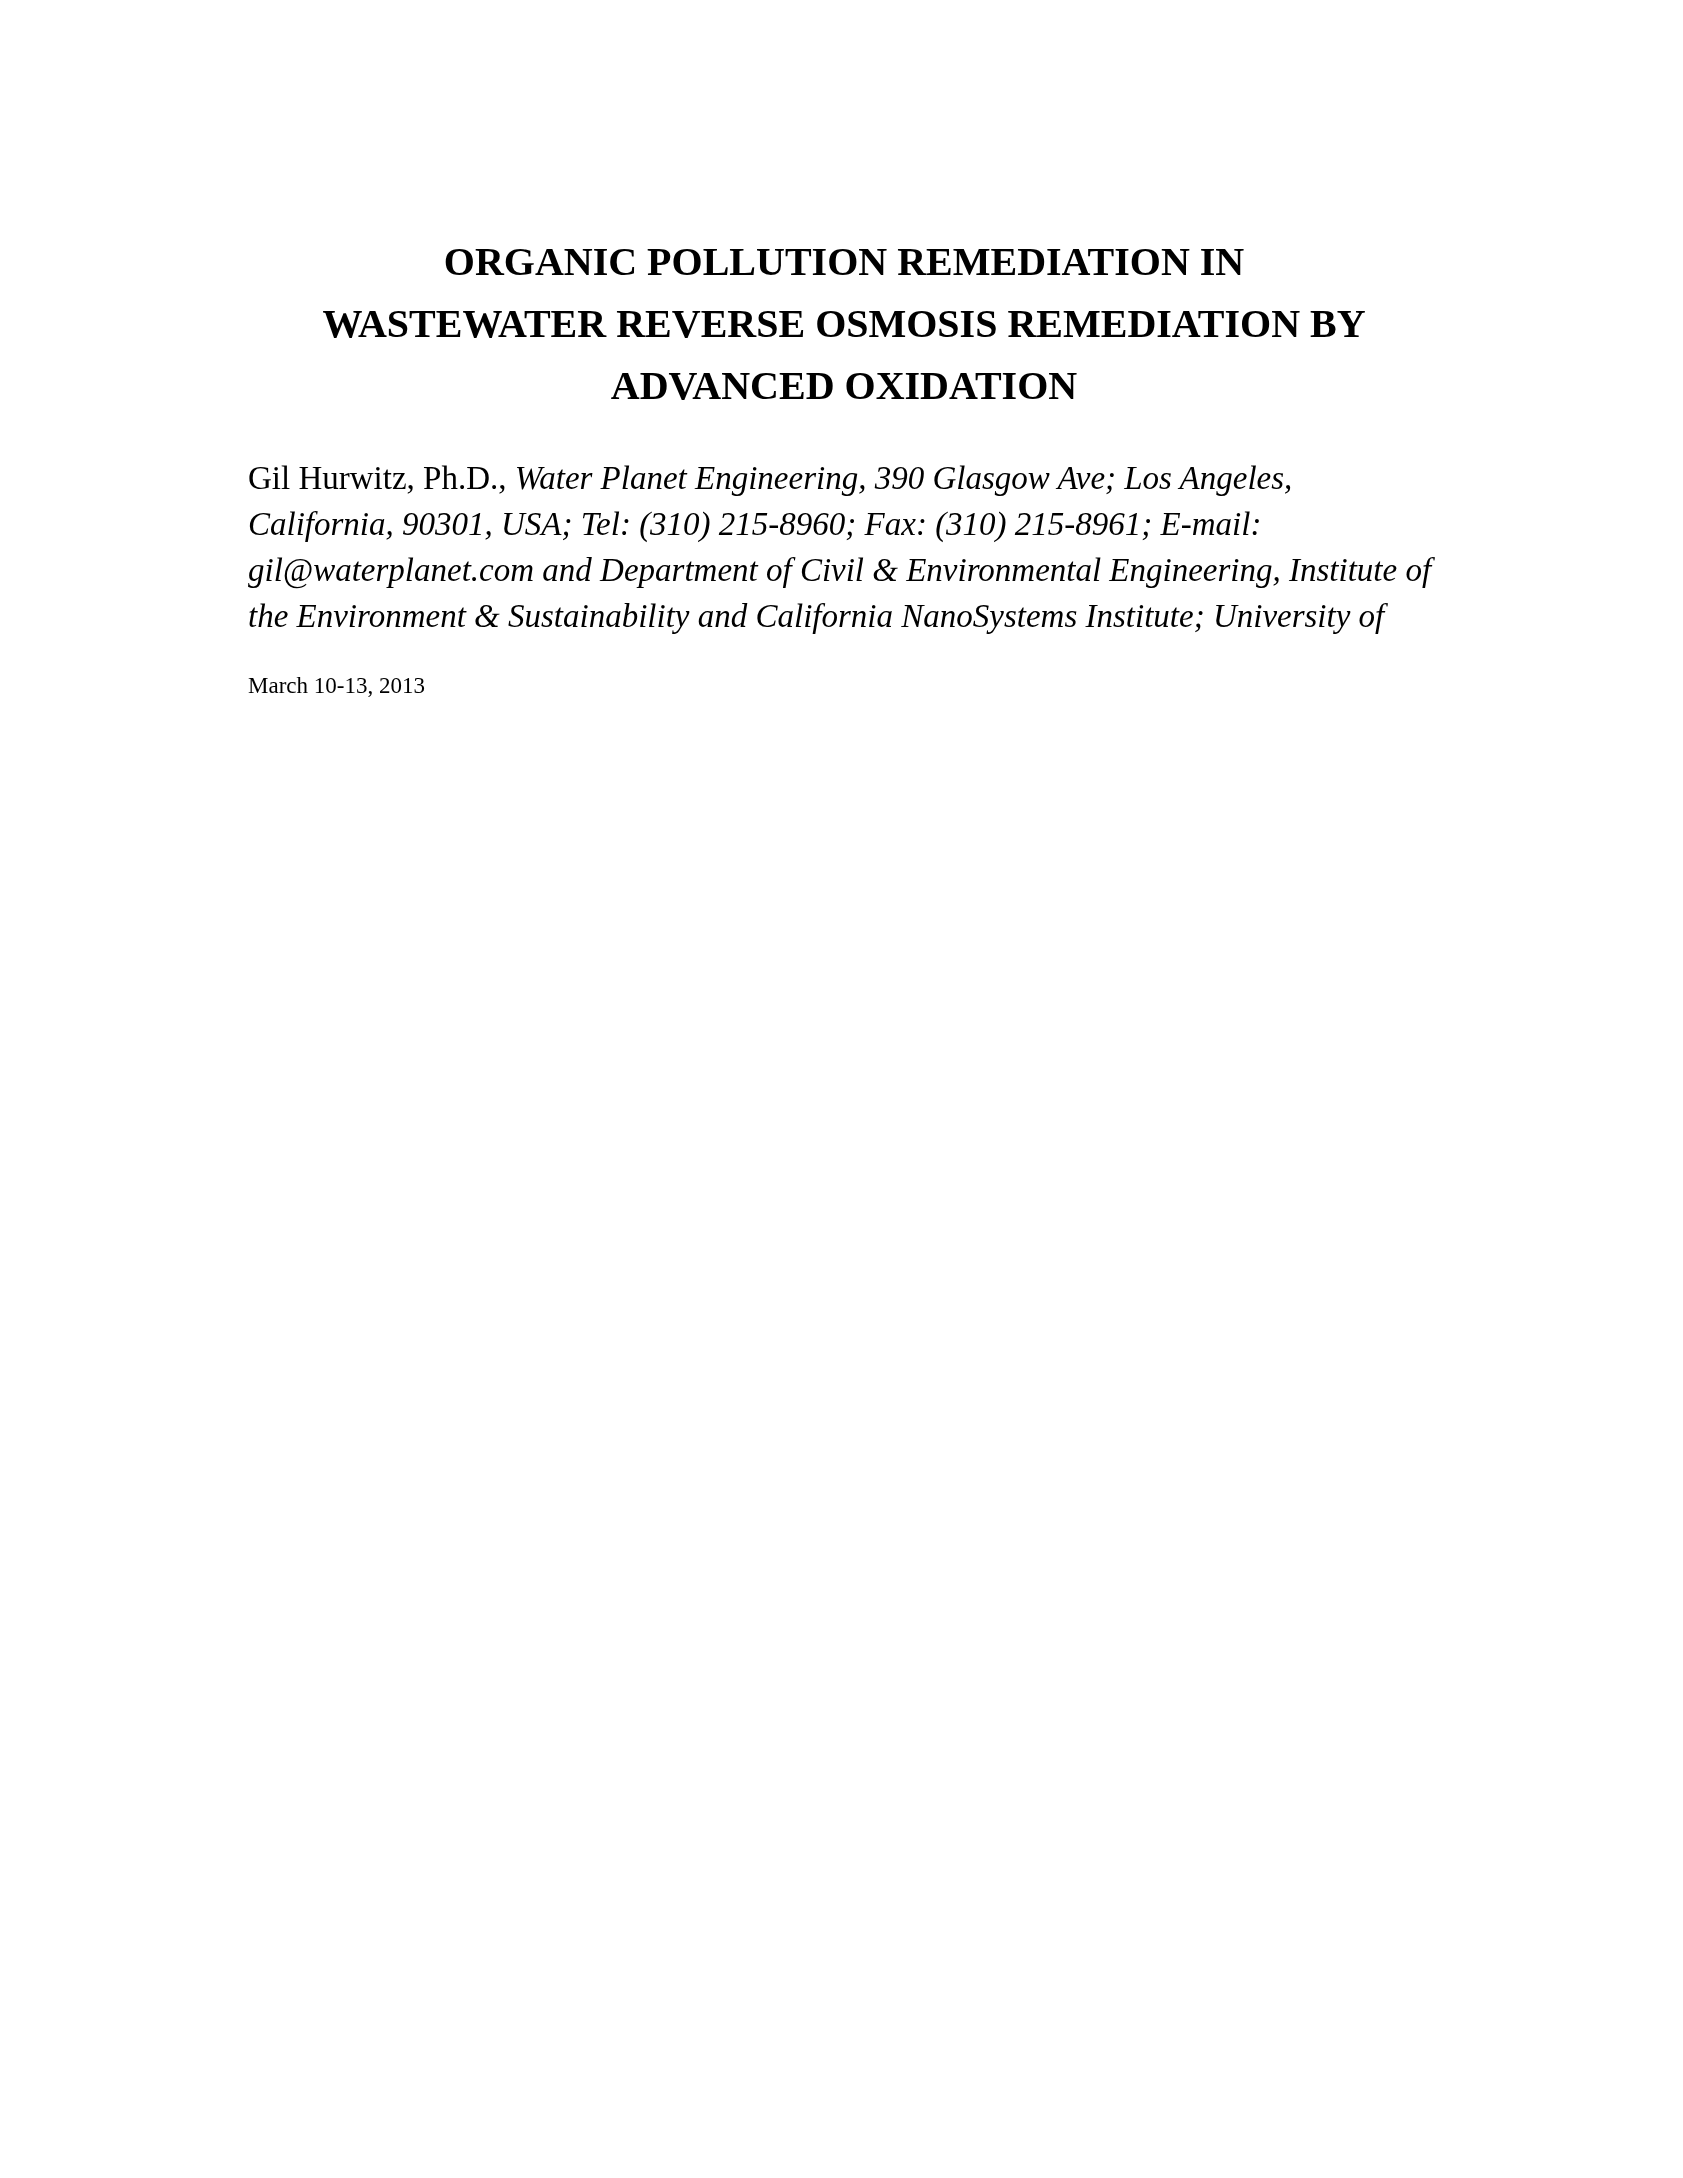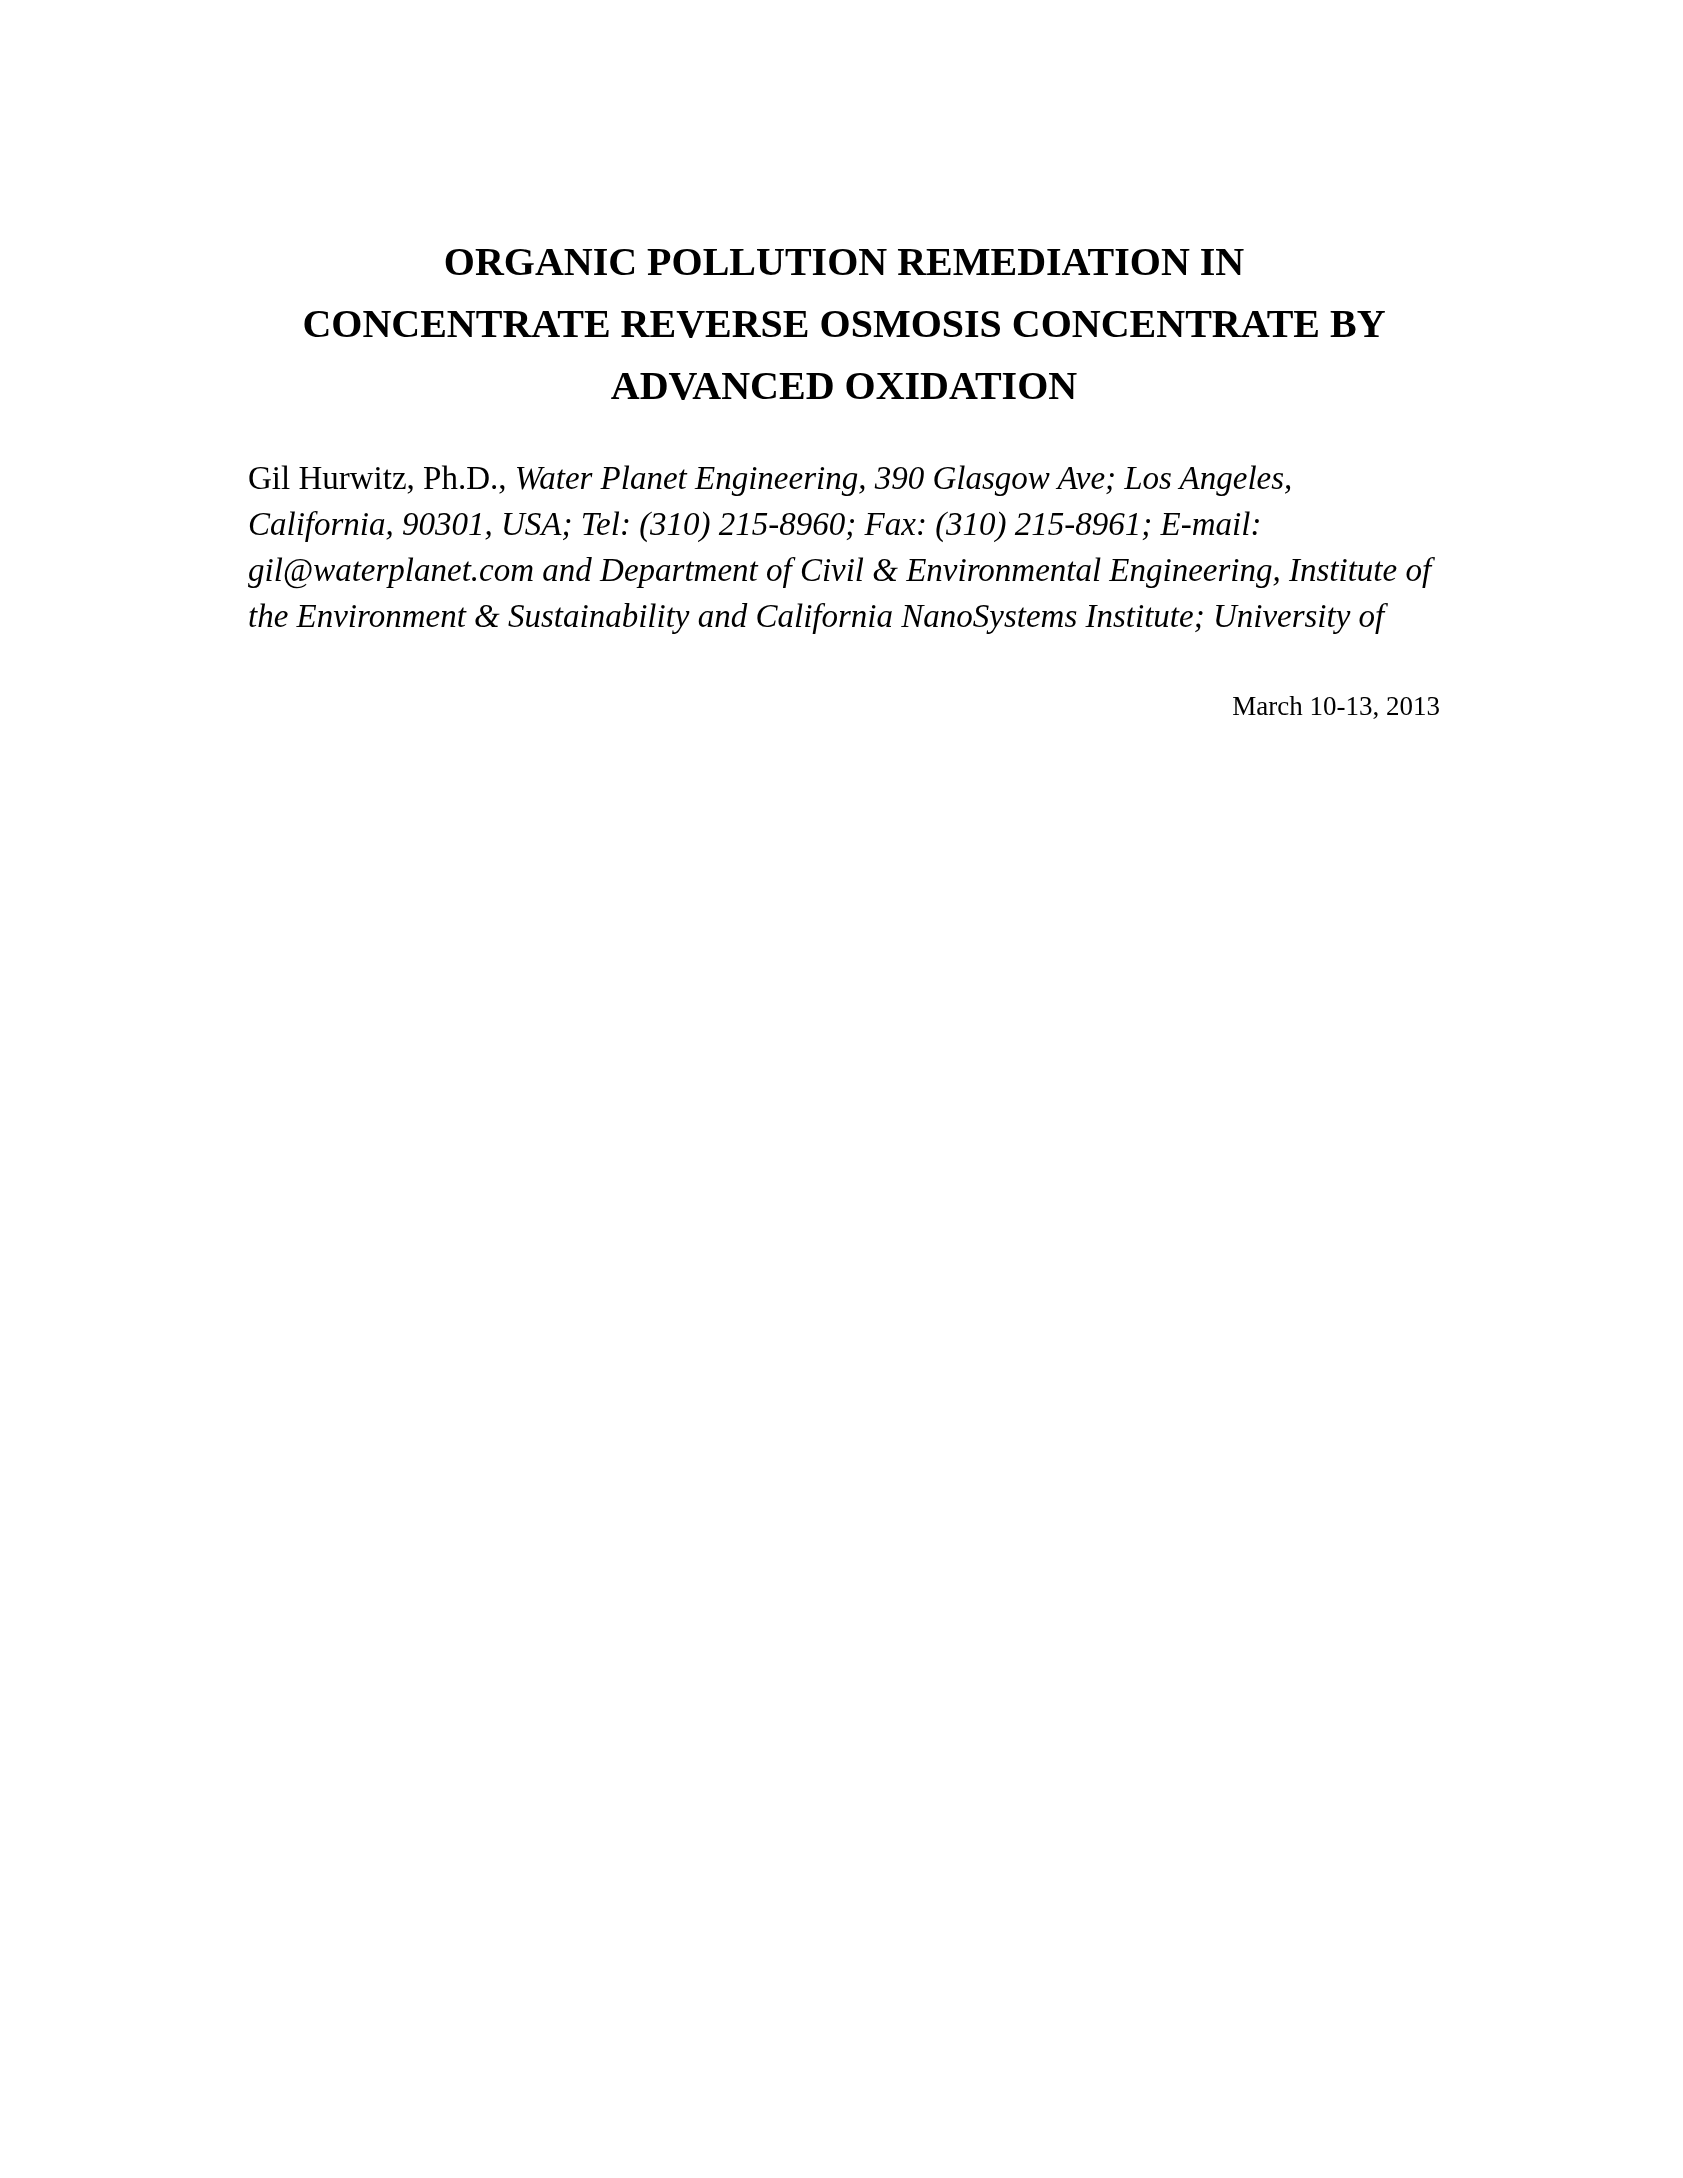--- a/index.html
+++ b/index.html
@@ -42,35 +42,35 @@
     font-style: italic;
   }
   .conference {
     margin-top: 30px;
     font-size: 33px;
     line-height: 46px;
     text-align: center;
     white-space: nowrap;
   }
   .date {
-    margin-top: 44px;
-    font-size: 27px;
+    margin-top: 24px;
+    font-size: 23px;
     line-height: 46px;
-    text-align: right;
+    text-align: left;
     white-space: nowrap;
   }
 </style>
 </head>
 <body>
 
 <div class="page">
 
   <h1 class="title">
     <span class="title-line">ORGANIC POLLUTION REMEDIATION IN</span>
-    <span class="title-line">CONCENTRATE REVERSE OSMOSIS CONCENTRATE BY</span>
+    <span class="title-line">WASTEWATER REVERSE OSMOSIS REMEDIATION BY</span>
     <span class="title-line">ADVANCED OXIDATION</span>
   </h1>
 
   <div class="byline">
     <div class="byline-line"><span>Gil Hurwitz, Ph.D., </span><span class="ital">Water Planet Engineering, 390 Glasgow Ave; Los Angeles,</span></div>
     <div class="byline-line"><span class="ital">California, 90301, USA; Tel: (310) 215-8960; Fax: (310) 215-8961; E-mail:</span></div>
     <div class="byline-line"><span class="ital">gil@waterplanet.com and Department of Civil &amp; Environmental Engineering, Institute of</span></div>
     <div class="byline-line"><span class="ital">the Environment &amp; Sustainability and California NanoSystems Institute; University of</span></div>
   </div>
 

